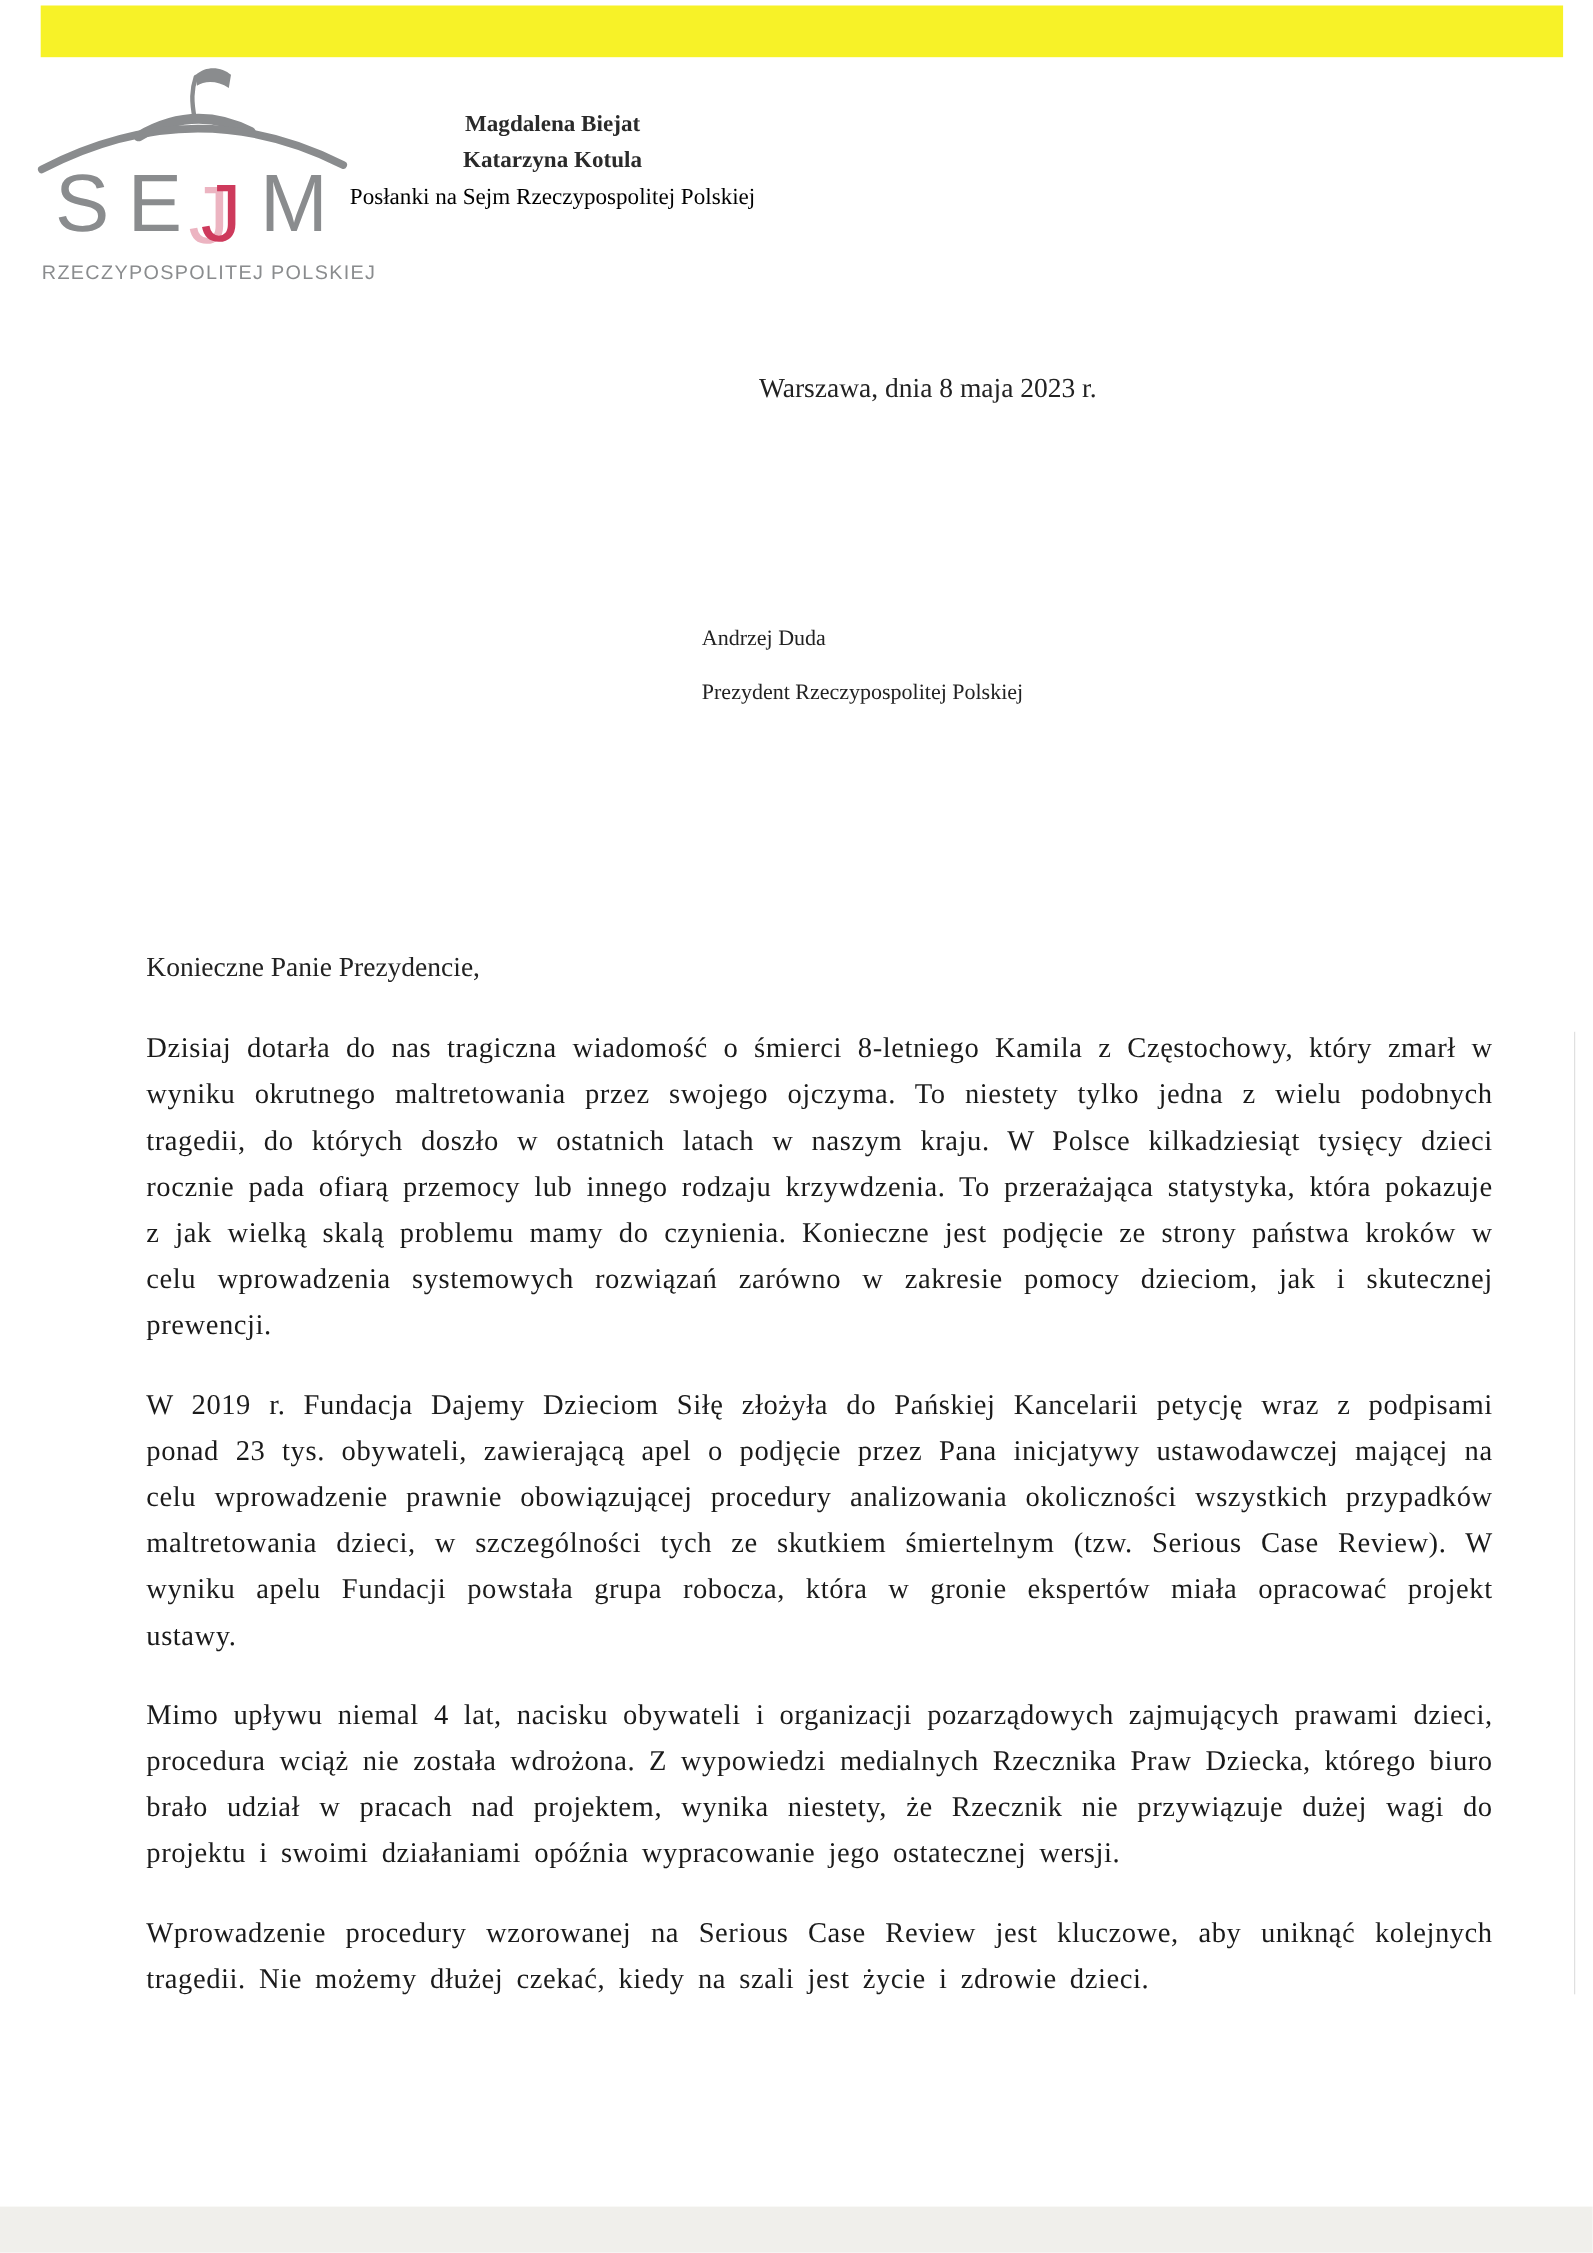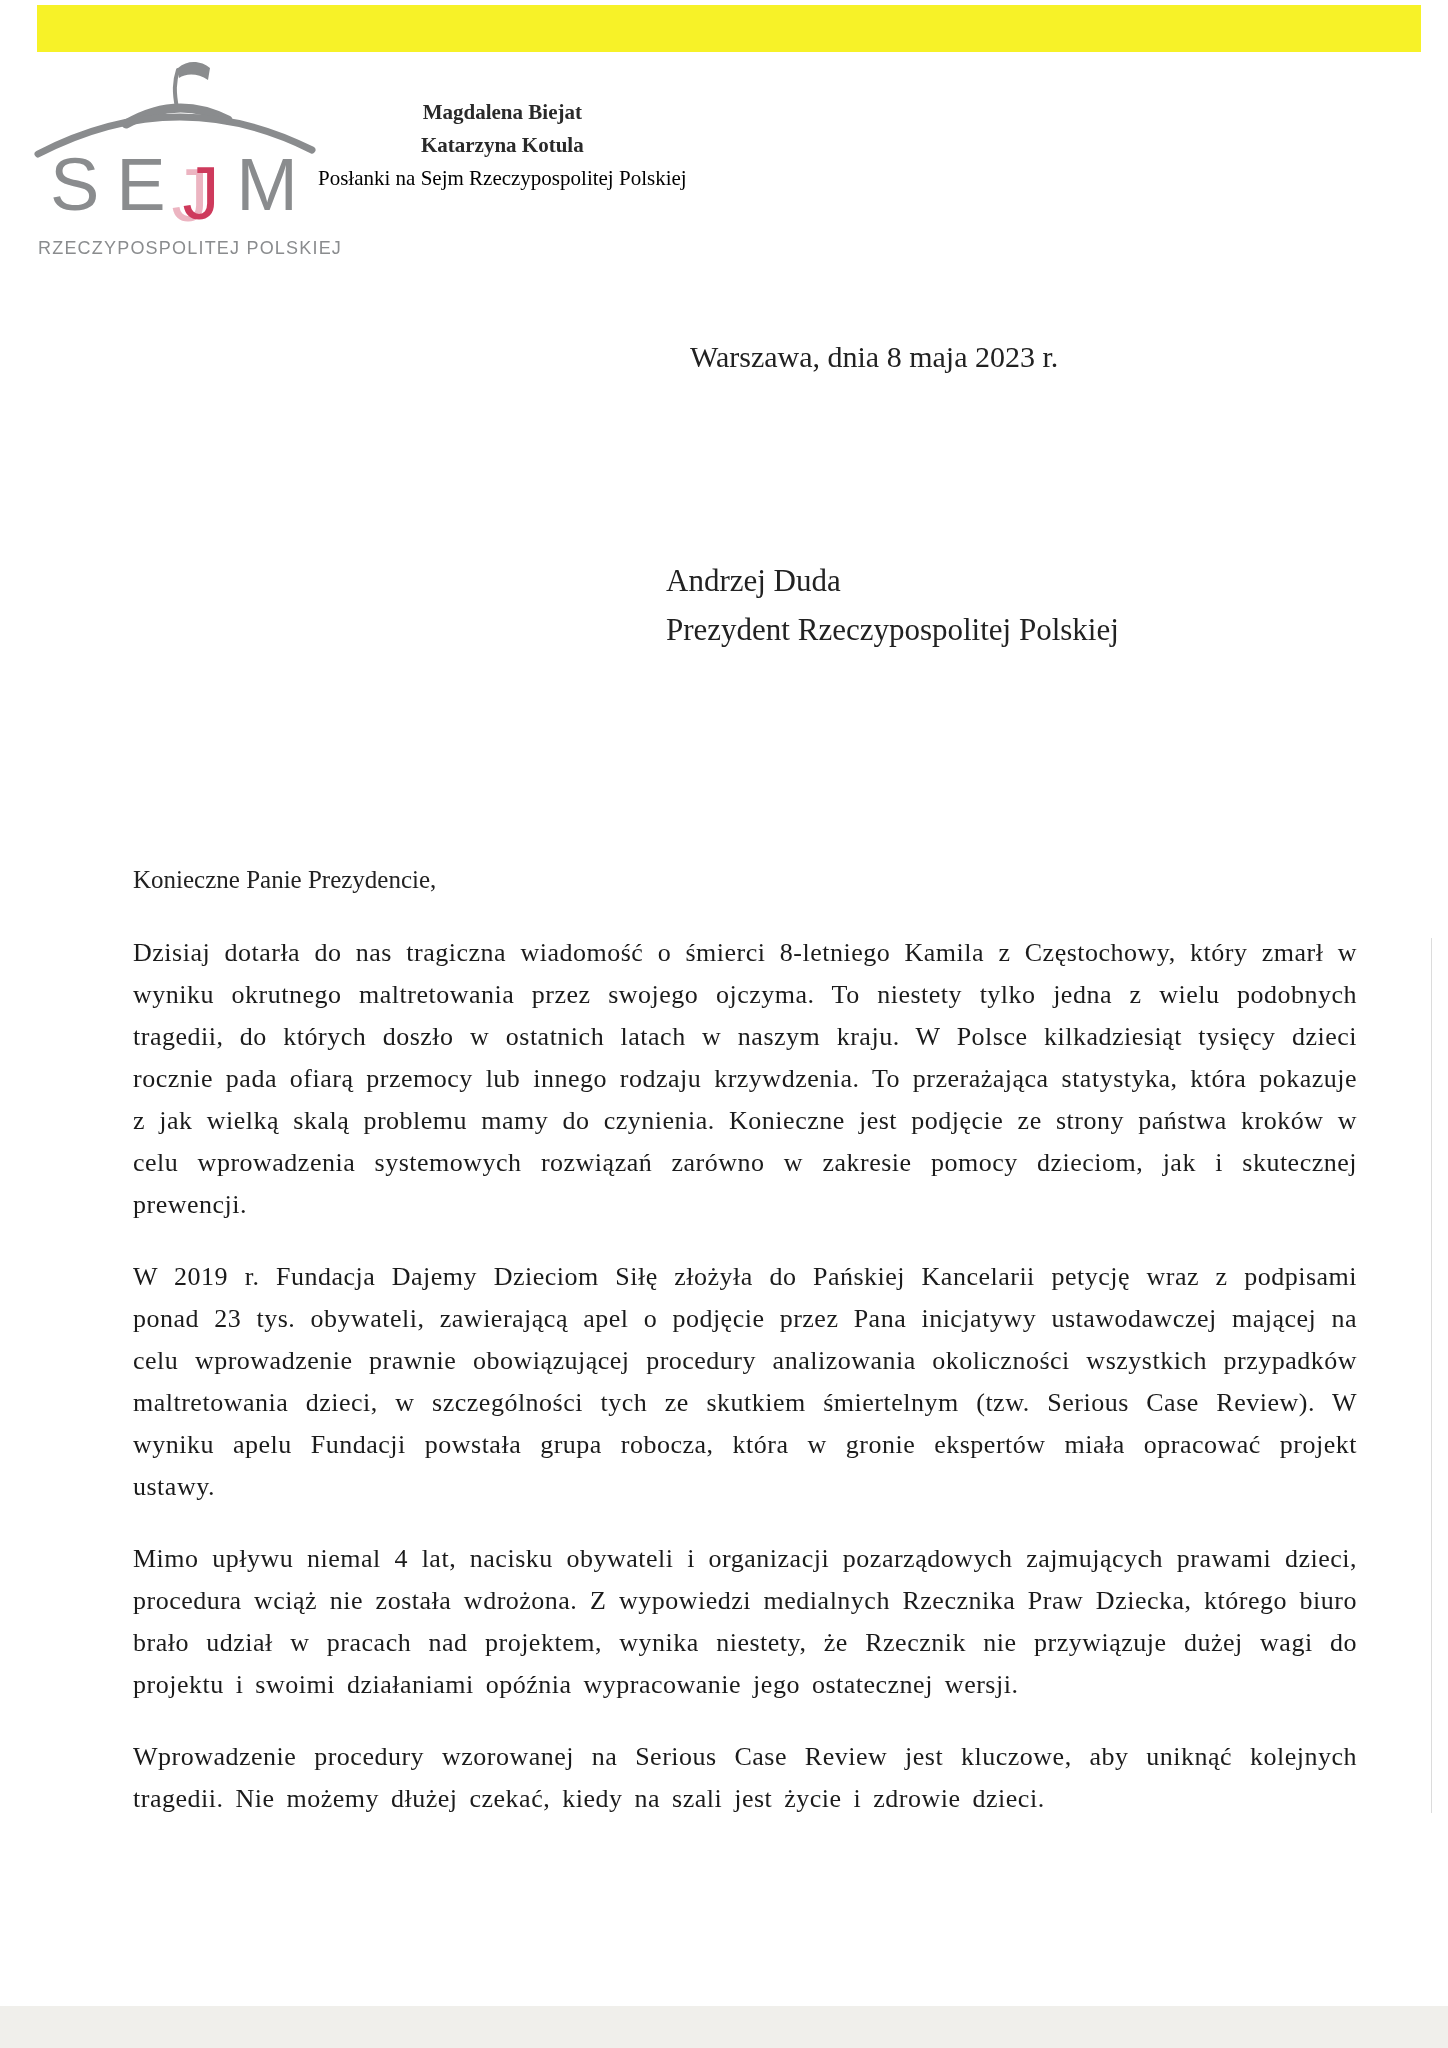--- a/index.html
+++ b/index.html
@@ -43,26 +43,26 @@
     color: #8a8c8e;
   }
 
   
   .sender { position: absolute; left: 318px; top: 96px; line-height: 33px; }
   .sender .name { font-weight: bold; font-size: 21px; color: #2a2a2a; text-align: center; }
   .sender .role { font-weight: normal; font-size: 21px; color: #000000; }
 
   .dateline {
     position: absolute; left: 690px; top: 340px;
-    font-size: 30px; color: #222;
+    font-size: 25px; color: #222;
   }
 
   .recipient {
     position: absolute; left: 638px; top: 556px;
-    font-size: 31px; line-height: 49px; color: #222; margin-left: 28px;
+    font-size: 20px; line-height: 49px; color: #222;
   }
 
   .salutation {
     position: absolute; left: 133px; top: 866px;
     font-size: 25px; color: #222;
   }
 
   .body-text {
     position: absolute; left: 133px; top: 932px; width: 1224px;
     font-size: 26px; line-height: 42px;

